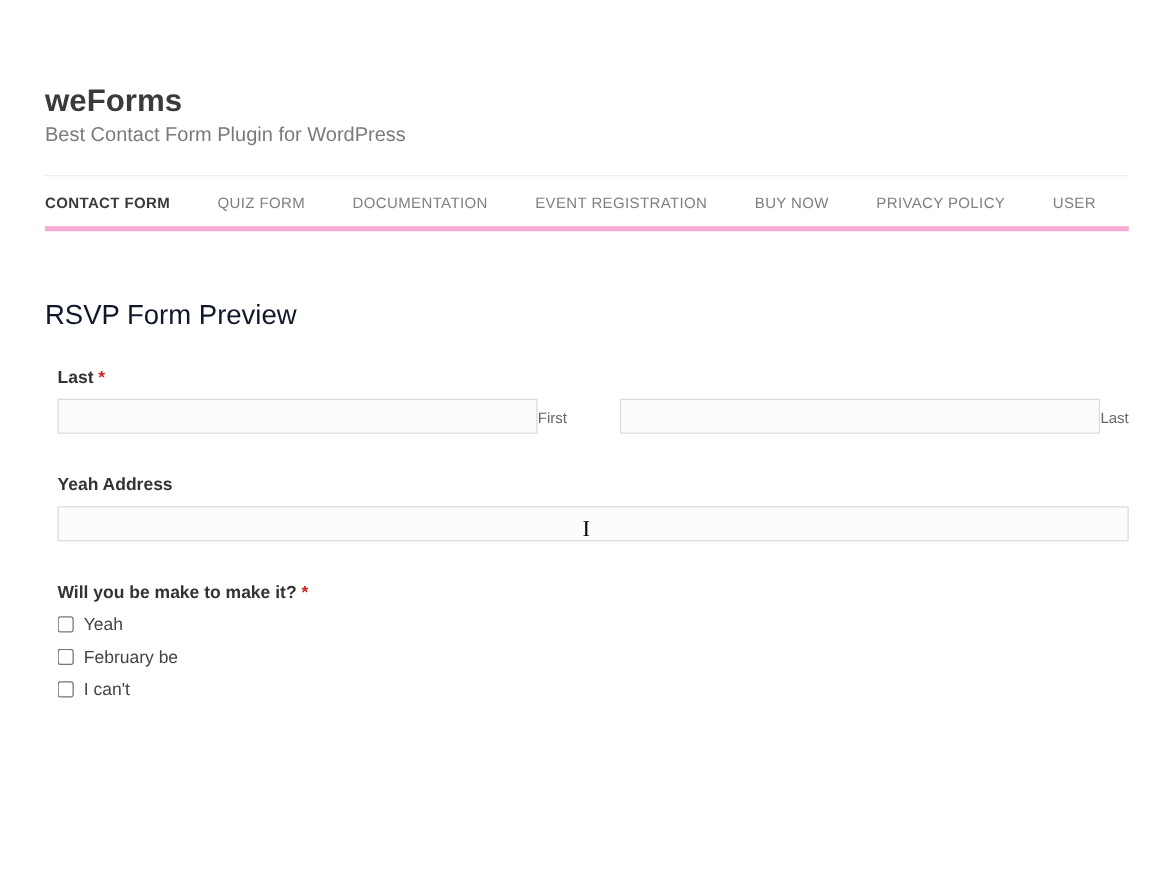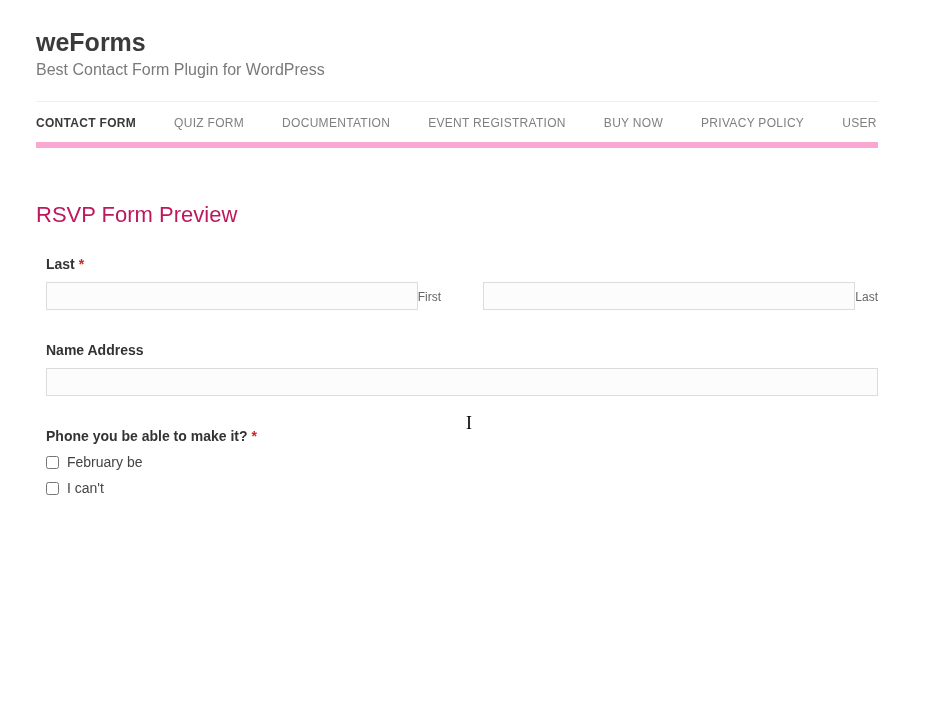--- a/index.html
+++ b/index.html
@@ -4,36 +4,37 @@
 <style>
   * { box-sizing: border-box; margin: 0; padding: 0; }
   html, body {
     width: 934px;
     height: 708px;
     font-family: -apple-system, BlinkMacSystemFont, "Segoe UI", "Helvetica Neue", Arial, sans-serif;
     background: #fff;
     color: #333;
   }
   .page {
-    padding: 28px 56px 0 36px;
+    padding: 28px 31px 0 36px;
+    margin-top: 39px;
   }
   .site-title {
     font-size: 25px;
     font-weight: 700;
     color: #3b3b3b;
     margin-bottom: 4px;
   }
   .site-tagline {
     font-size: 16px;
     color: #7a7a7a;
     margin-bottom: 22px;
   }
   .nav {
     border-top: 1px solid #eee;
-    border-bottom: 6px solid #f9a8d4;
+    border-bottom: 4px solid #f9a8d4;
     display: flex;
     flex-wrap: wrap;
     padding: 0;
     gap: 38px;
     row-gap: 0;
   }
   .nav a {
     display: inline-block;
     font-size: 12px;
     letter-spacing: 0.3px;
@@ -43,21 +44,21 @@
     text-transform: uppercase;
     cursor: pointer;
   }
   .nav a.active {
     color: #3a3a3a;
     font-weight: 600;
   }
   .page-heading {
     font-size: 22px;
     font-weight: 400;
-    color: #be185d;
+    color: #0f172a;
     margin-top: 54px;
     margin-bottom: 28px;
   }
   .form-wrap {
     padding-left: 10px;
   }
   .field-group { margin-bottom: 32px; }
   .label {
     font-size: 14px;
     font-weight: 600;
@@ -152,31 +153,35 @@
         <div class="name-col">
           <input type="text" value="" style="">
           <span class="sub-label">Last</span>
         </div>
       </div>
     </div>
 
 
     <div class="field-group">
       <label class="label">
-        <span>Name Address</span>
+        <span>Yeah Address</span>
       </label>
       <input type="text" class="full-input" value="" style="">
     </div>
 
     <div class="field-group">
       <label class="label">
-        <span>Phone you be able to make it?</span>
+        <span>Will you be make to make it?</span>
         <span class="req">*</span>
       </label>
       <div class="checkbox-group">
+        <div class="checkbox-row">
+          <input type="checkbox" style="">
+          <span>Yeah</span>
+        </div>
         <div class="checkbox-row">
           <input type="checkbox" style="">
           <span>February be</span>
         </div>
         <div class="checkbox-row">
           <input type="checkbox" style="">
           <span>I can't</span>
         </div>
       </div>
     </div>

